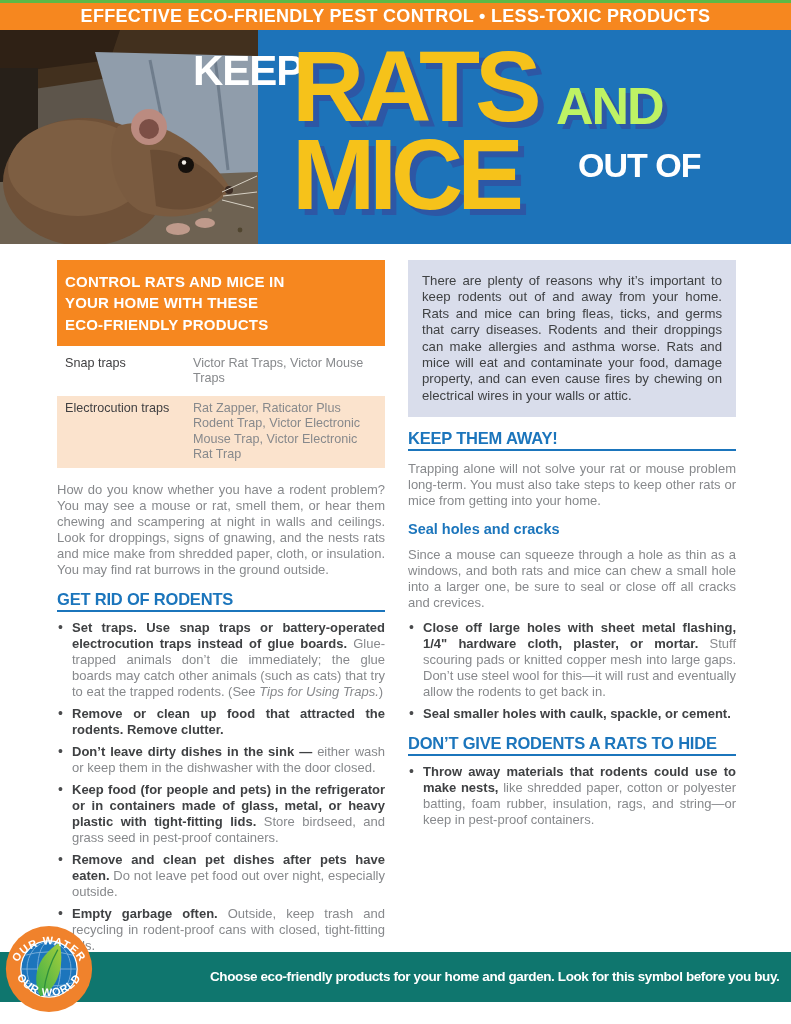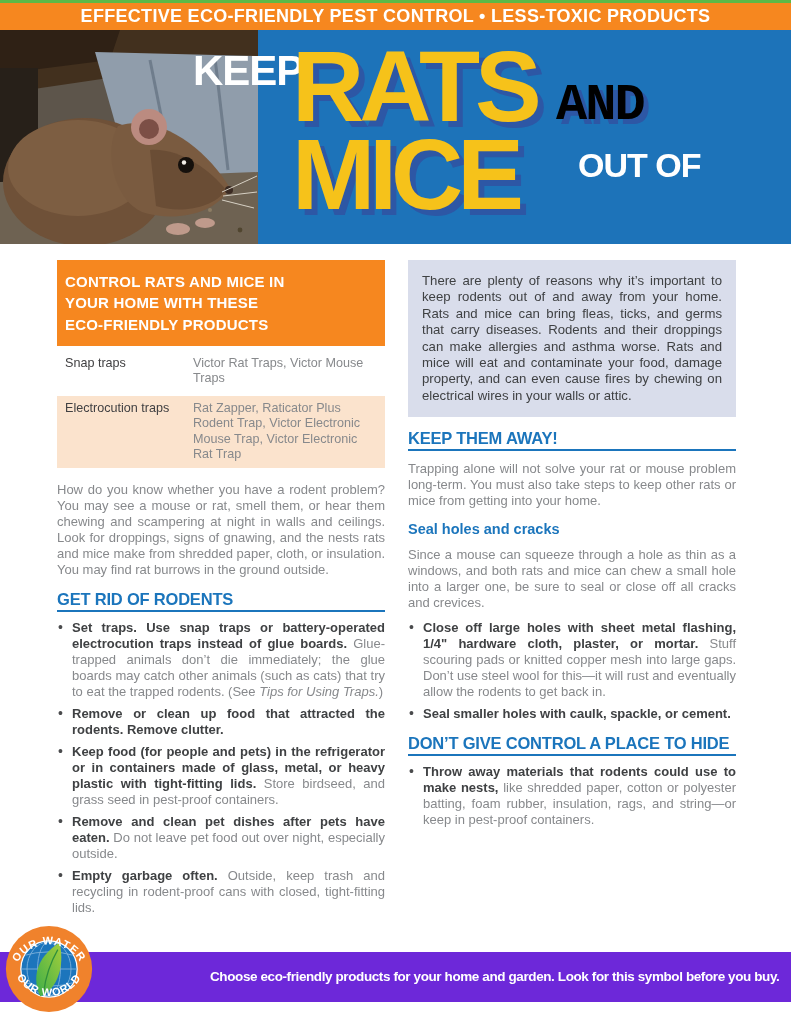--- a/index.html
+++ b/index.html
@@ -12,21 +12,21 @@
           font-weight:bold;font-size:18px;line-height:27px;letter-spacing:.3px;}
 
   
   .header{position:relative;height:214px;background:#1D73B9;overflow:hidden;}
   .photo{position:absolute;left:0;top:0;width:258px;height:214px;}
   .ht{position:absolute;line-height:1;font-weight:bold;white-space:nowrap;}
   .keep{left:193px;top:20px;font-size:42px;letter-spacing:-1px;color:#fff;}
   .big{font-size:100px;letter-spacing:-5px;color:#F6C21A;text-shadow:6px 6px 0 #2D57A5;}
   .rats{left:292px;top:6px;}
   .mice{left:292px;top:94px;letter-spacing:-6px;}
-  .and{left:556px;top:50px;font-size:52px;letter-spacing:-2px;color:#000000;text-shadow:5px 5px 0 #2D57A5;font-family:Liberation Mono, monospace;}
+  .and{left:556px;top:50px;font-size:52px;letter-spacing:-2px;color:#bef264;text-shadow:5px 5px 0 #2D57A5;}
   .outof{left:578px;top:118px;font-size:34px;letter-spacing:-1px;color:#fff;}
   .yourhome{left:578px;top:158px;font-size:34px;letter-spacing:-1px;color:#fff;}
 
   
   .content{display:flex;gap:23px;padding:16px 55px 0 57px;height:694px;overflow:hidden;}
   .col{width:328px;font-size:13px;line-height:16px;}
 
   .orange-box{background:#F6871F;color:#fff;font-weight:bold;text-align:left;
               font-size:15px;line-height:1.42;padding:11px 8px;letter-spacing:.2px;}
   table.products{width:100%;border-collapse:separate;border-spacing:0 4px;margin-top:1px;}
@@ -44,21 +44,21 @@
   ul.bullets{list-style:none;margin:8px 0 0;padding:0;}
   ul.bullets li{position:relative;padding-left:15px;margin-bottom:6px;text-align:justify;color:#87898C;}
   ul.bullets li::before{content:"\2022";position:absolute;left:1px;top:-1px;color:#4A4B4D;font-size:14px;}
   ul.bullets li strong{color:#3F4143;}
   ul.bullets li em{font-style:italic;}
 
   .blue-box{background:#D9DDEB;padding:13px 14px;color:#3F4143;text-align:justify;
             font-size:13.2px;line-height:16.4px;}
 
   
-  .green-band{position:absolute;left:0;top:952px;width:791px;height:50px;background:#6d28d9;}
+  .green-band{position:absolute;left:0;top:952px;width:791px;height:50px;background:#0f766e;}
   .green-band span{position:absolute;left:210px;top:0;line-height:50px;color:#fff;
                    font-weight:bold;font-size:13.5px;letter-spacing:-.4px;white-space:nowrap;}
   .logo{position:absolute;left:5px;top:925px;width:88px;height:88px;}
 </style>
 </head>
 <body>
 
 <div class="page">
 
   <div class="top-line"></div>
@@ -122,37 +122,38 @@
               <td class="plabel">Electrocution traps</td>
               <td class="pvalue">Rat Zapper, Raticator Plus Rodent Trap, Victor Electronic Mouse Trap, Victor Electronic Rat Trap</td>
             </tr>
           </tbody>
       </table>
       <p class="gray">How do you know whether you have a rodent problem? You may see a mouse or rat, smell them, or hear them chewing and scampering at night in walls and ceilings. Look for droppings, signs of gnawing, and the nests rats and mice make from shredded paper, cloth, or insulation. You may find rat burrows in the ground outside.</p>
       <h2 class="section">GET RID OF RODENTS</h2>
       <ul class="bullets" id="left-bullets">
           <li><strong>Set traps. Use snap traps or battery-operated electrocution traps instead of glue boards.</strong> Glue-trapped animals don’t die immediately; the glue boards may catch other animals (such as cats) that try to eat the trapped rodents. (See <em>Tips for Using Traps.</em>)</li>
           <li><strong>Remove or clean up food that attracted the rodents. Remove clutter.</strong></li>
+          <li><strong>Don’t leave dirty dishes in the sink —</strong> either wash or keep them in the dishwasher with the door closed.</li>
           <li><strong>Keep food (for people and pets) in the refrigerator or in containers made of glass, metal, or heavy plastic with tight-fitting lids.</strong> Store birdseed, and grass seed in pest-proof containers.</li>
           <li><strong>Remove and clean pet dishes after pets have eaten.</strong> Do not leave pet food out over night, especially outside.</li>
           <li><strong>Empty garbage often.</strong> Outside, keep trash and recycling in rodent-proof cans with closed, tight-fitting lids.</li>
         </ul>
     </div>
 
     <div class="col">
       <div class="blue-box">There are plenty of reasons why it’s important to keep rodents out of and away from your home. Rats and mice can bring fleas, ticks, and germs that carry diseases. Rodents and their droppings can make allergies and asthma worse. Rats and mice will eat and contaminate your food, damage property, and can even cause fires by chewing on electrical wires in your walls or attic.</div>
       <h2 class="section">KEEP THEM AWAY!</h2>
       <p class="gray">Trapping alone will not solve your rat or mouse problem long-term. You must also take steps to keep other rats or mice from getting into your home.</p>
       <h3 class="sub">Seal holes and cracks</h3>
       <p class="gray">Since a mouse can squeeze through a hole as thin as a windows, and both rats and mice can chew a small hole into a larger one, be sure to seal or close off all cracks and crevices.</p>
       <ul class="bullets" id="seal-bullets">
           <li><strong>Close off large holes with sheet metal flashing, 1/4" hardware cloth, plaster, or mortar.</strong> Stuff scouring pads or knitted copper mesh into large gaps. Don’t use steel wool for this—it will rust and eventually allow the rodents to get back in.</li>
           <li><strong>Seal smaller holes with caulk, spackle, or cement.</strong></li>
         </ul>
-      <h2 class="section">DON’T GIVE CONTROL A PLACE TO HIDE</h2>
+      <h2 class="section">DON’T GIVE RODENTS A RATS TO HIDE</h2>
       <ul class="bullets" id="hide-bullets">
           <li><strong>Throw away materials that rodents could use to make nests,</strong> like shredded paper, cotton or polyester batting, foam rubber, insulation, rags, and string—or keep in pest-proof containers.</li>
         </ul>
     </div>
 
   </div>
 
   <div class="green-band">
     <span>Choose eco-friendly products for your home and garden. Look for this symbol before you buy.</span>
   </div>

